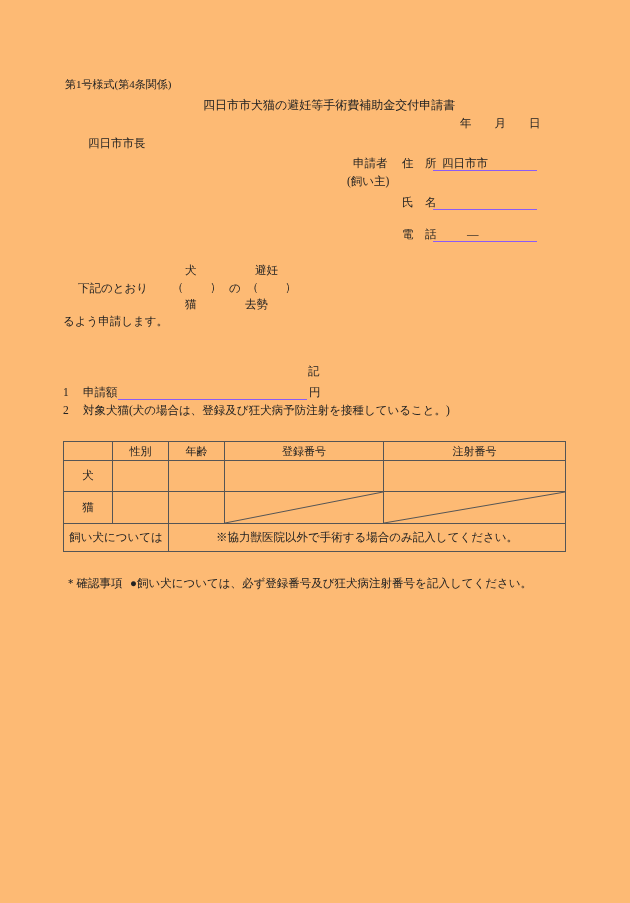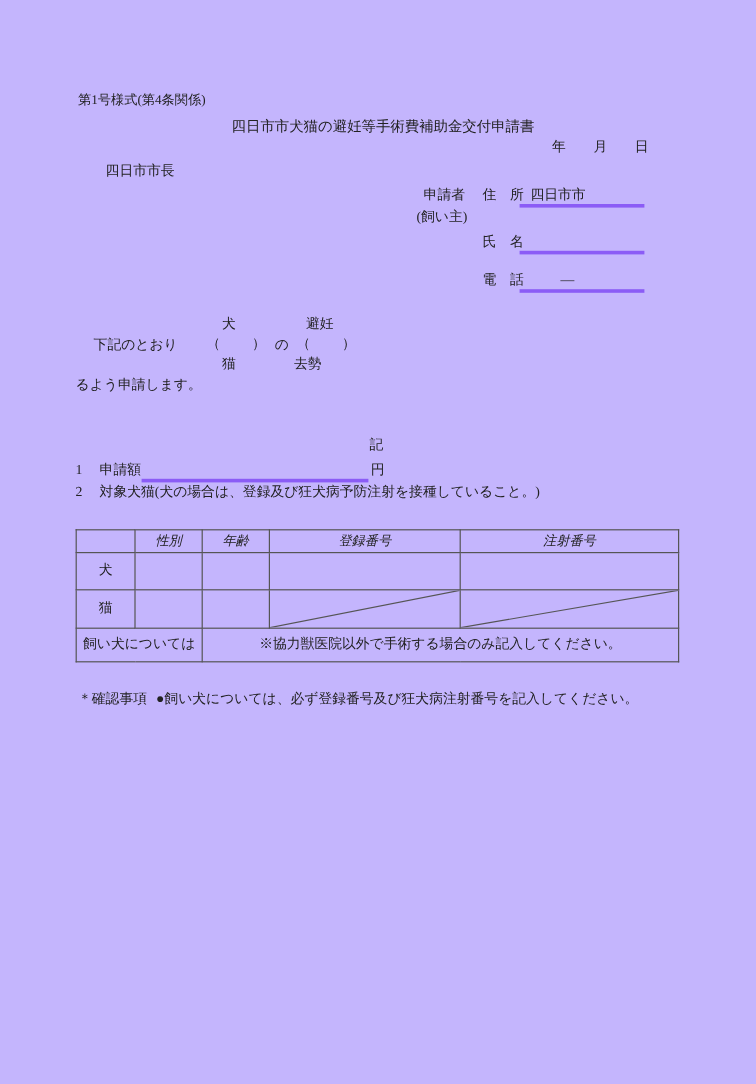--- a/index.html
+++ b/index.html
@@ -1,38 +1,38 @@
 <!DOCTYPE html>
 <html><head>
 <meta charset="utf-8">
 <style>
   html,body{margin:0;padding:0;background:#fbfbfb;}
   .page{
-    position:relative;width:630px;height:903px;background:#c4b5fd;
+    position:relative;width:630px;height:903px;background:#fdba74;
     font-family:"Liberation Serif","DejaVu Serif",serif;
     color:#222;font-size:11.5px;line-height:1.15;overflow:hidden;
   }
   .abs{position:absolute;white-space:nowrap;}
-  .title{font-size:12px;}
+  .title{font-size:12px;margin-left:10px;}
   .small{font-size:11px;}
   .fill-abs{
-    position:absolute;height:13px;border-bottom:3px solid #8b5cf6;
+    position:absolute;height:13px;border-bottom:1px solid #8b5cf6;
     line-height:13px;white-space:nowrap;font-size:11.5px;
   }
   .u{text-underline-offset:2px;}
   
   .animal-table{
     position:absolute;left:63px;top:441px;border-collapse:collapse;table-layout:fixed;
     font-size:11.5px;color:#222;
   }
   .animal-table th,.animal-table td{
     border:1px solid #555;font-weight:normal;padding:0;text-align:center;vertical-align:middle;
   }
   .r-head{height:19px;}
-  .r-head th{font-size:11px;font-style:italic;}
+  .r-head th{font-size:11px;}
   .r-dog{height:31px;}
   .r-cat{height:32px;}
   .r-vet{height:28px;}
   .diag{position:relative;}
   .diag svg{position:absolute;left:0;top:0;width:100%;height:100%;display:block;}
   .note-cell{text-align:left;vertical-align:top;padding:1px 4px 0 7px;}
 </style>
 </head>
 <body>
 

